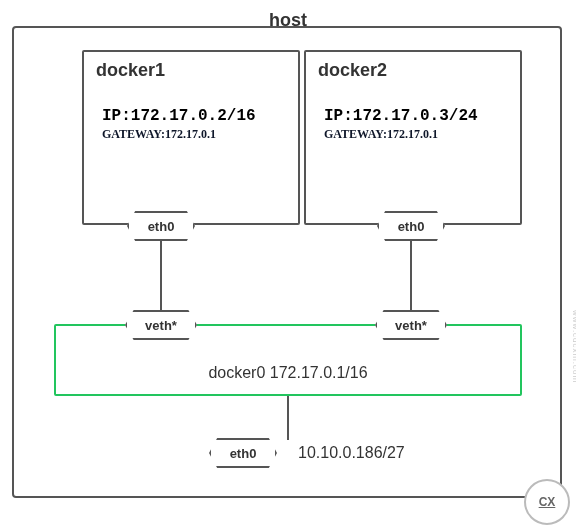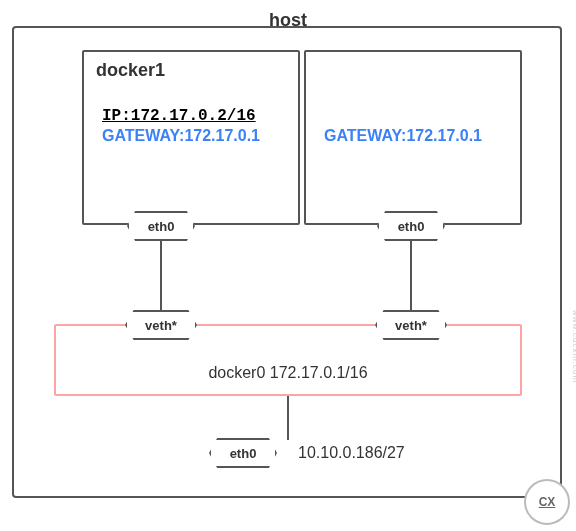--- a/index.html
+++ b/index.html
@@ -42,29 +42,28 @@
     color: #333;
   }
   .ip-line {
     position: absolute;
     top: 55px; left: 18px;
     font-family: "Courier New", monospace;
     font-weight: bold;
     font-size: 16px;
     color: #000;
     white-space: nowrap;
-    text-decoration: underline;
   }
   .gw-line {
     position: absolute;
     top: 75px; left: 18px;
-    font-family: Liberation Sans, sans-serif;
+    font-family: Liberation Serif, serif;
     font-weight: bold;
-    font-size: 16px;
-    color: #3b82f6;
+    font-size: 12px;
+    color: #0f172a;
     white-space: nowrap;
   }
 
   
   .chip {
     position: absolute;
     background: #fff;
     border: 2px solid #555;
     font-weight: bold;
     font-size: 13px;
@@ -77,21 +76,21 @@
   .chip.eth0-c1 { left: 127px; top: 211px; width: 68px; }
   .chip.eth0-c2 { left: 377px; top: 211px; width: 68px; }
   .chip.veth-1  { left: 125px; top: 310px; width: 72px; }
   .chip.veth-2  { left: 375px; top: 310px; width: 72px; }
   .chip.eth0-host { left: 209px; top: 438px; width: 68px; }
 
   .bridge-box {
     position: absolute;
     left: 54px; top: 324px;
     width: 468px; height: 72px;
-    border: 2px solid #fca5a5;
+    border: 2px solid #22c55e;
     border-radius: 2px;
     background: #fff;
     display: flex; align-items: flex-end; justify-content: center;
     padding-bottom: 12px;
   }
   .bridge-label {
     font-size: 16px;
     color: #333;
   }
 
@@ -139,20 +138,22 @@
 
   <div class="host-box"></div>
 
   <div class="container-box c1">
     <div class="container-title">docker1</div>
     <div class="ip-line">IP:172.17.0.2/16</div>
     <div class="gw-line">GATEWAY:172.17.0.1</div>
   </div>
 
   <div class="container-box c2">
+    <div class="container-title">docker2</div>
+    <div class="ip-line">IP:172.17.0.3/24</div>
     <div class="gw-line">GATEWAY:172.17.0.1</div>
   </div>
 
   <div class="chip eth0-c1">eth0</div>
   <div class="chip eth0-c2">eth0</div>
 
   <div class="vline v1"></div>
   <div class="vline v2"></div>
 
   <div class="bridge-box">

